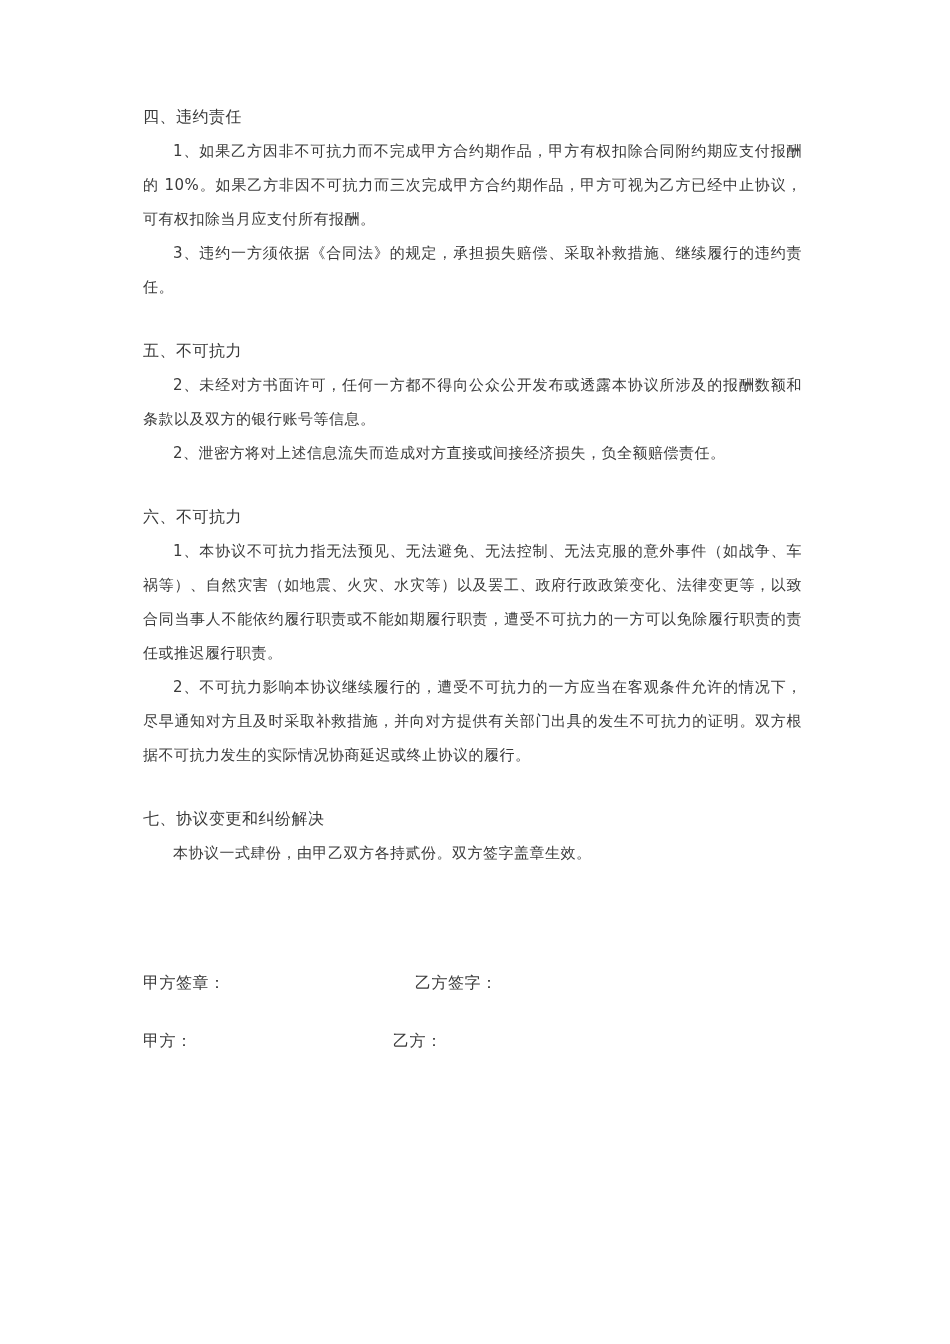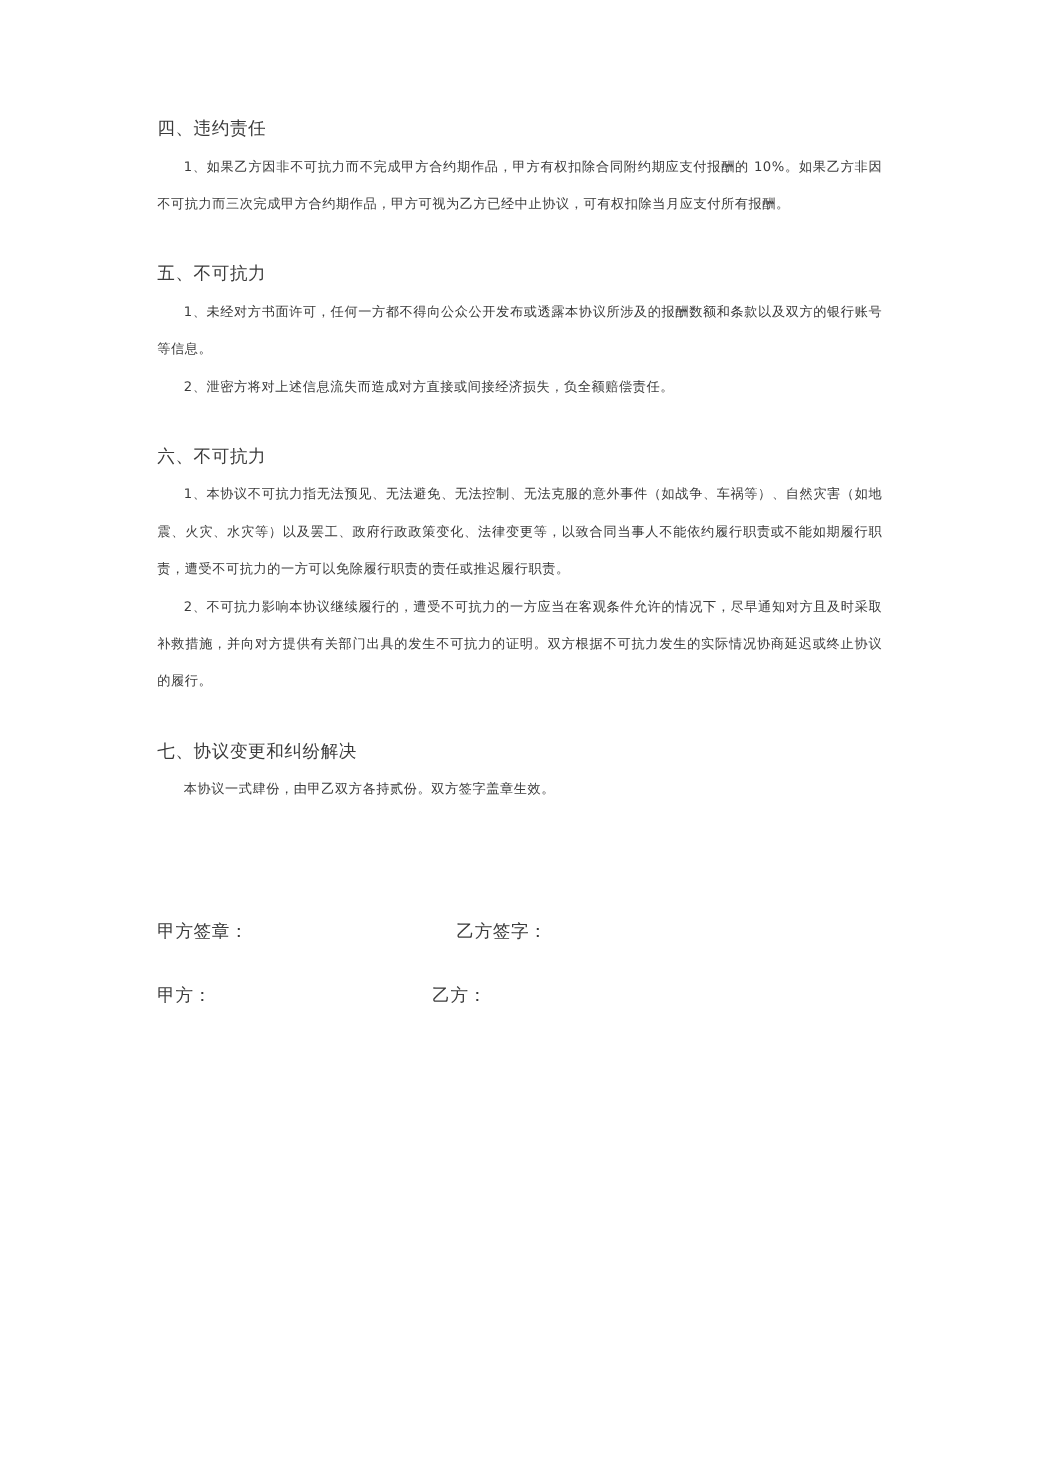--- a/index.html
+++ b/index.html
@@ -24,21 +24,21 @@
   .contract-section { margin: 0; padding: 0; }
   .section-heading {
     font-size: 16px;
     font-weight: normal;
     line-height: 34px;
     margin: 30px 0 0 0;
     letter-spacing: 0.5px;
   }
   .contract-section:first-child .section-heading { margin-top: 0; }
   .para {
-    font-size: 12px;
+    font-size: 15px;
     line-height: 34px;
     margin: 0;
     text-align: justify;
     text-indent: 2em;
     letter-spacing: 0.5px;
   }
   .sig-row {
     font-size: 16px;
     line-height: 34px;
     letter-spacing: 0.5px;
@@ -53,26 +53,27 @@
 
 <div class="page">
 
   <div id="sections-container">
   <section class="contract-section">
     <h2 class="section-heading">四、违约责任</h2>
 
   <p class="para">1、如果乙方因非不可抗力而不完成甲方合约期作品，甲方有权扣除合同附约期应支付报酬的 10%。如果乙方非因不可抗力而三次完成甲方合约期作品，甲方可视为乙方已经中止协议，可有权扣除当月应支付所有报酬。</p>
 
 
+  <p class="para">3、违约一方须依据《合同法》的规定，承担损失赔偿、采取补救措施、继续履行的违约责任。</p>
 </section>
 
   <section class="contract-section">
     <h2 class="section-heading">五、不可抗力</h2>
 
-  <p class="para">1、未经对方书面许可，任何一方都不得向公众公开发布或透露本协议所涉及的报酬数额和条款以及双方的银行账号等信息。</p>
+  <p class="para">2、未经对方书面许可，任何一方都不得向公众公开发布或透露本协议所涉及的报酬数额和条款以及双方的银行账号等信息。</p>
 
   <p class="para">2、泄密方将对上述信息流失而造成对方直接或间接经济损失，负全额赔偿责任。</p>
 </section>
 
   <section class="contract-section">
     <h2 class="section-heading">六、不可抗力</h2>
 
   <p class="para">1、本协议不可抗力指无法预见、无法避免、无法控制、无法克服的意外事件（如战争、车祸等）、自然灾害（如地震、火灾、水灾等）以及罢工、政府行政政策变化、法律变更等，以致合同当事人不能依约履行职责或不能如期履行职责，遭受不可抗力的一方可以免除履行职责的责任或推迟履行职责。</p>
 
   <p class="para">2、不可抗力影响本协议继续履行的，遭受不可抗力的一方应当在客观条件允许的情况下，尽早通知对方且及时采取补救措施，并向对方提供有关部门出具的发生不可抗力的证明。双方根据不可抗力发生的实际情况协商延迟或终止协议的履行。</p>

